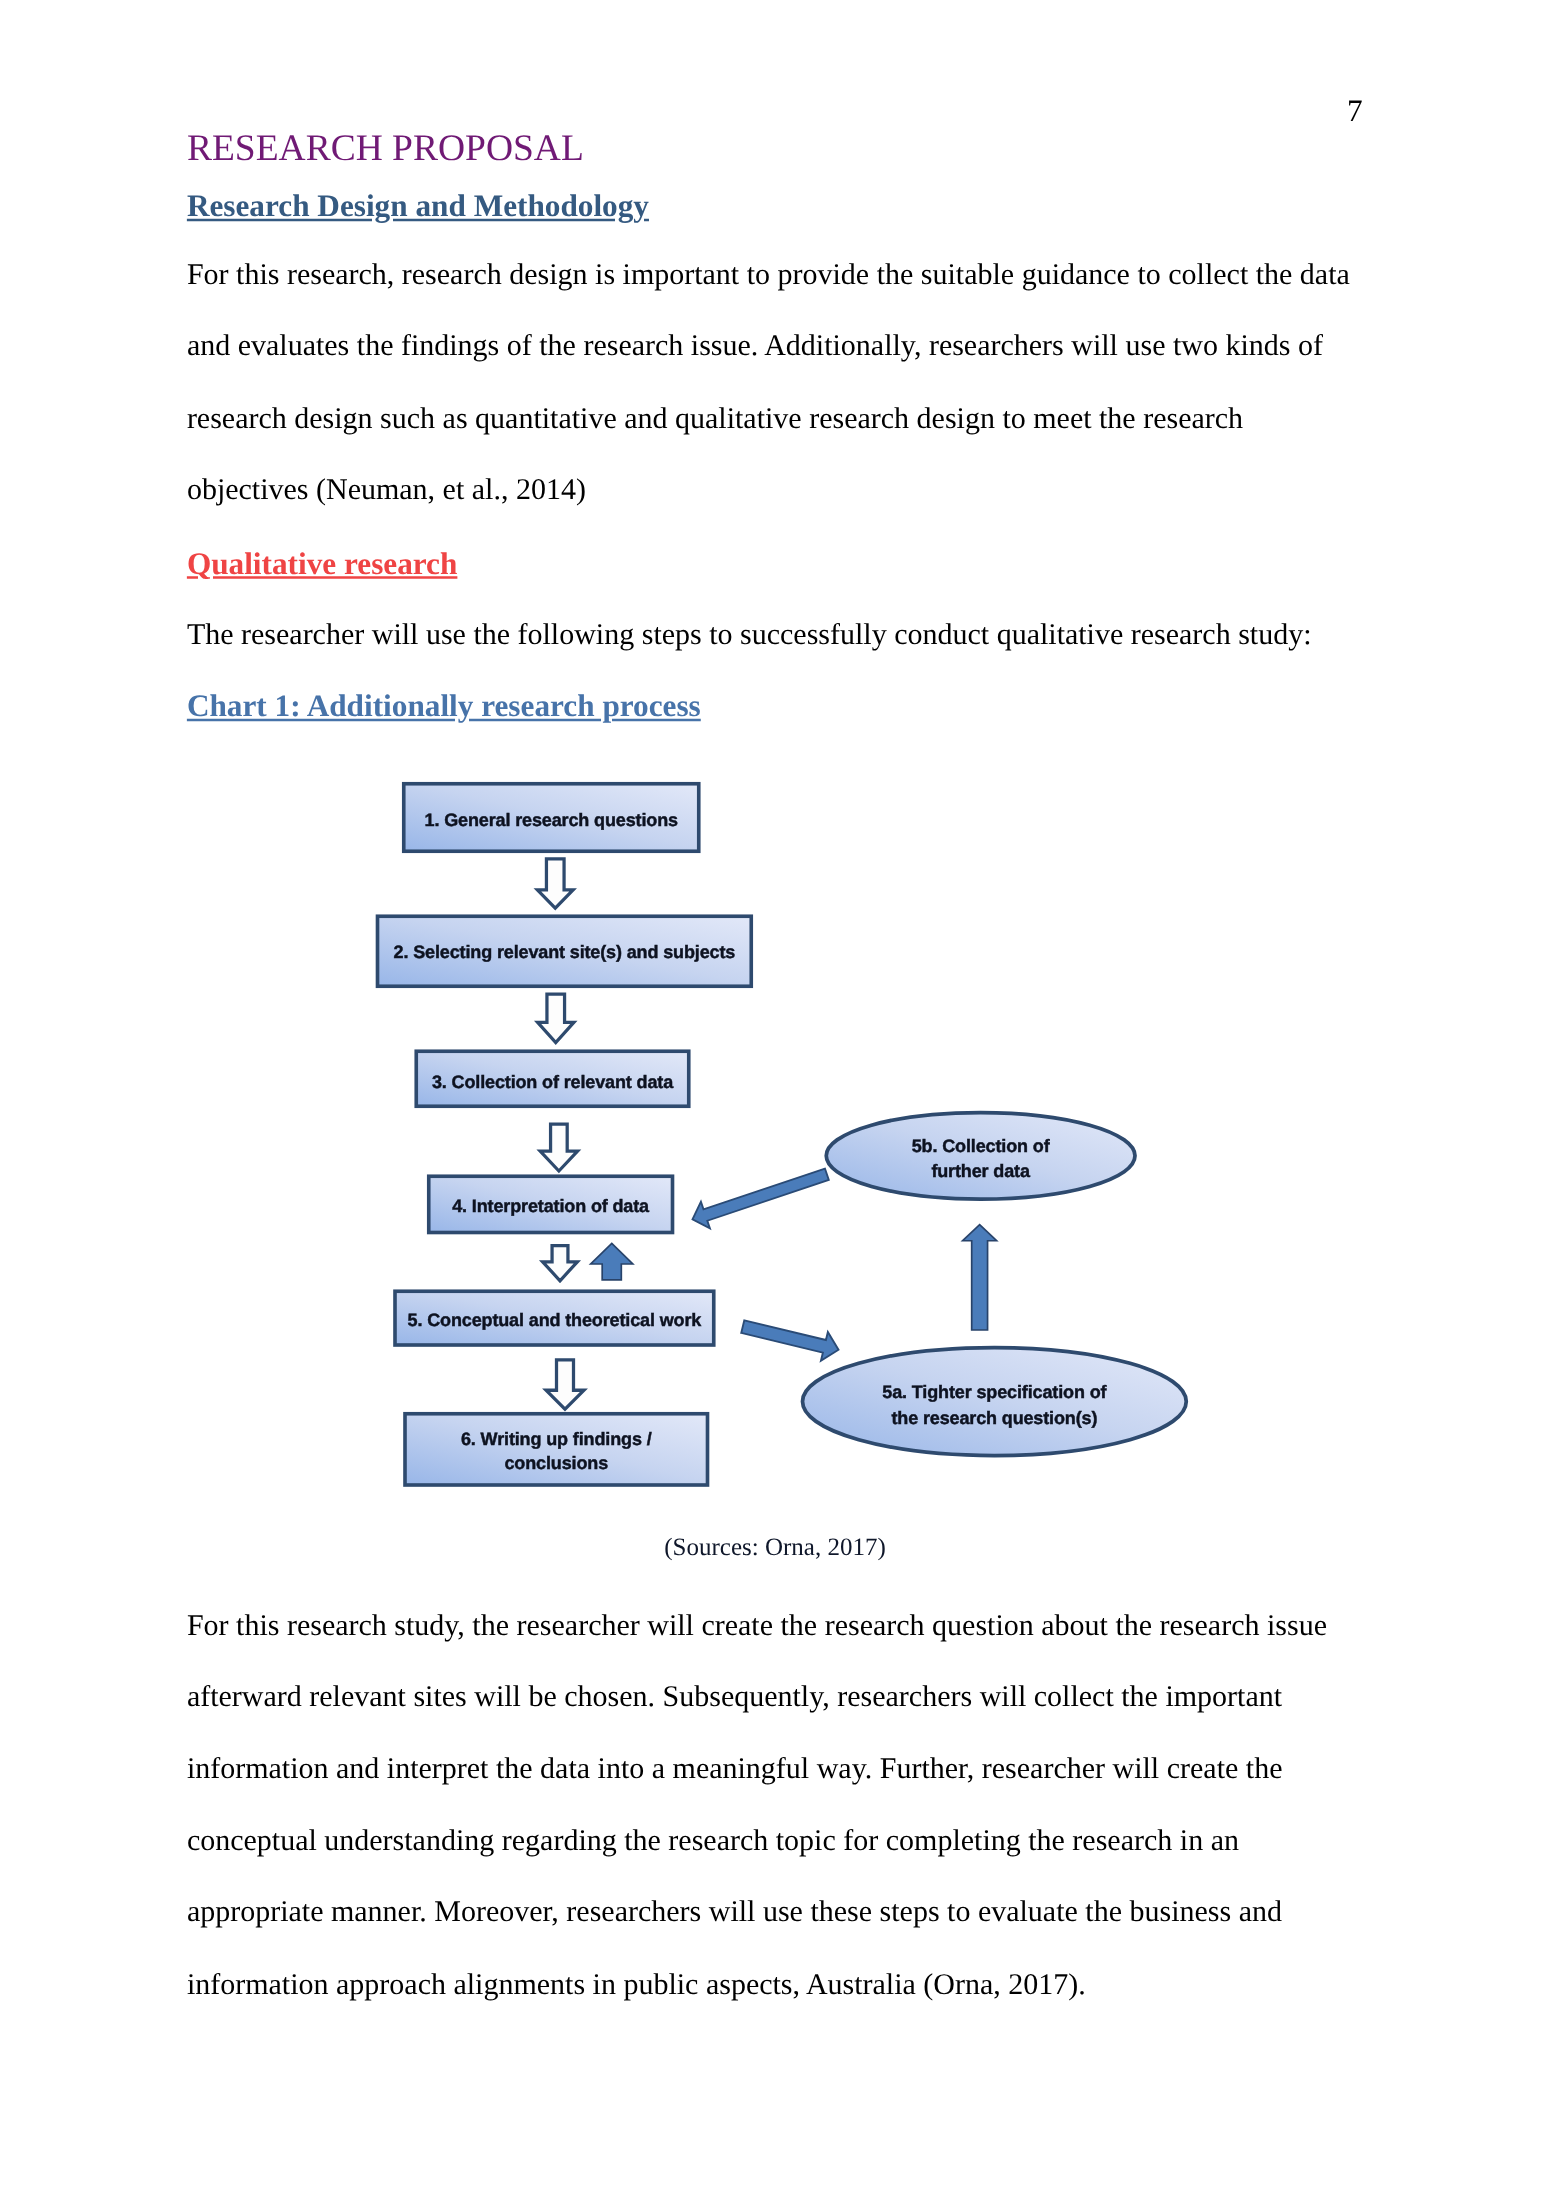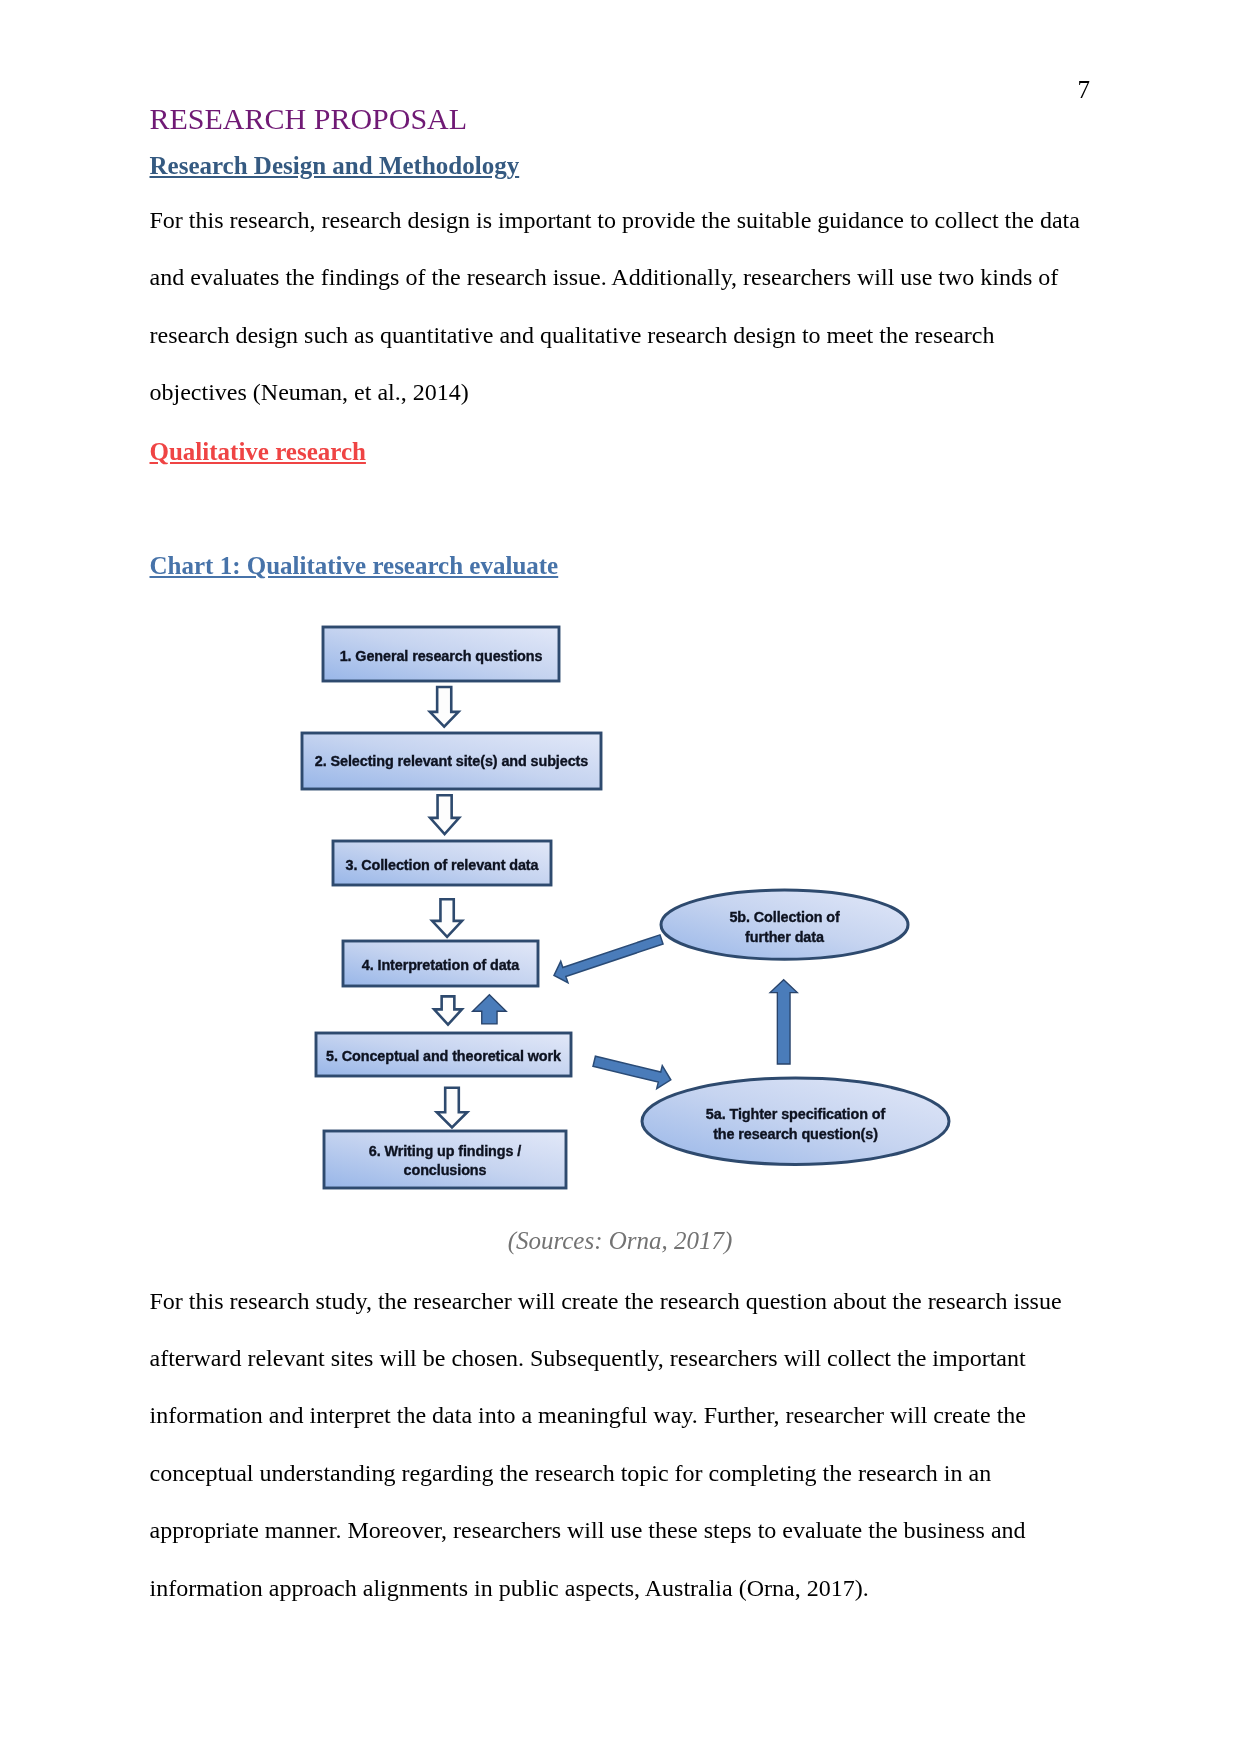--- a/index.html
+++ b/index.html
@@ -4,34 +4,35 @@
 <title>Research Proposal</title>
 <style>
   html,body{margin:0;padding:0;}
   body{width:1241px;height:1754px;background:#ffffff;font-family:"Liberation Serif",serif;
        -webkit-font-smoothing:antialiased;overflow:hidden;position:relative;}
   .page{position:absolute;left:0;top:0;width:1241px;height:1754px;transform:translateZ(0);backface-visibility:hidden;}
   .pageno{position:absolute;right:151px;top:76.5px;font-size:25px;color:#000;line-height:1;}
   .runhead{position:absolute;left:149.5px;top:104px;font-size:30px;color:#701a75;line-height:1;}
   .h2{position:absolute;left:149.5px;font-size:25px;font-weight:bold;line-height:1;white-space:nowrap;text-decoration:underline;}
   .para{position:absolute;left:149.5px;width:941px;font-size:24px;color:#000;line-height:57.45px;text-align:left;}
-  .src{position:absolute;left:149.5px;width:941px;font-size:25px;color:#737373;text-align:center;line-height:1;font-style:italic;}
+  .src{position:absolute;left:149.5px;width:941px;font-size:20px;color:#0f172a;text-align:center;line-height:1;}
   
   #chart{position:absolute;left:0;top:0;width:1241px;height:1754px;}
 </style>
 </head>
 <body>
 
 <div class="page">
   <div class="pageno">7</div>
   <div class="runhead">RESEARCH PROPOSAL</div>
   <div class="h2" style="top:153px;color:#355a81">Research Design and Methodology</div>
   <div class="para" style="top:191.6px">For this research, research design is important to provide the suitable guidance to collect the data and evaluates the findings of the research issue. Additionally, researchers will use two kinds of research design such as quantitative and qualitative research design to meet the research objectives (Neuman, et al., 2014)</div>
   <div class="h2" style="top:439px;color:#ef4444">Qualitative research</div>
-  <div class="h2" style="top:553px;color:#4773a9">Chart 1: Qualitative research evaluate</div>
+  <div class="para" style="top:480.1px">The researcher will use the following steps to successfully conduct qualitative research study:</div>
+  <div class="h2" style="top:553px;color:#4773a9">Chart 1: Additionally research process</div>
 
   <svg id="chart" viewBox="0 0 1241 1754">
     <defs>
       <linearGradient id="shapeGrad" x1="0" y1="1" x2="1" y2="0">
         <stop offset="0%" stop-color="#98b6e8"></stop>
         <stop offset="52%" stop-color="#c6d4f0"></stop>
         <stop offset="100%" stop-color="#e2e8f8"></stop>
       </linearGradient>
     </defs>
 

